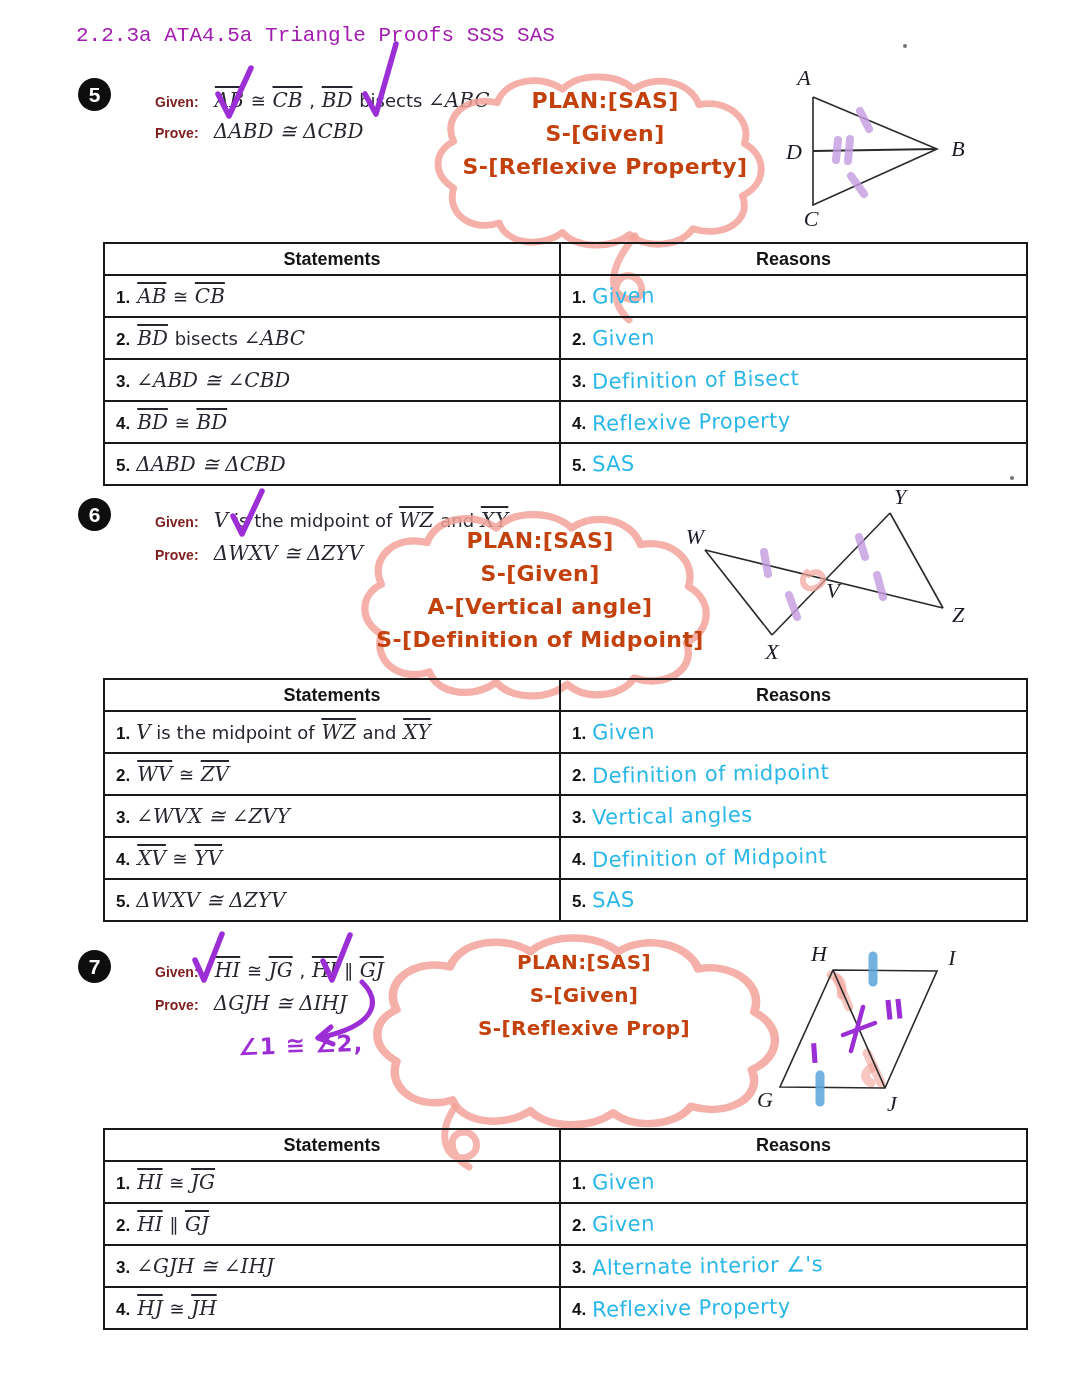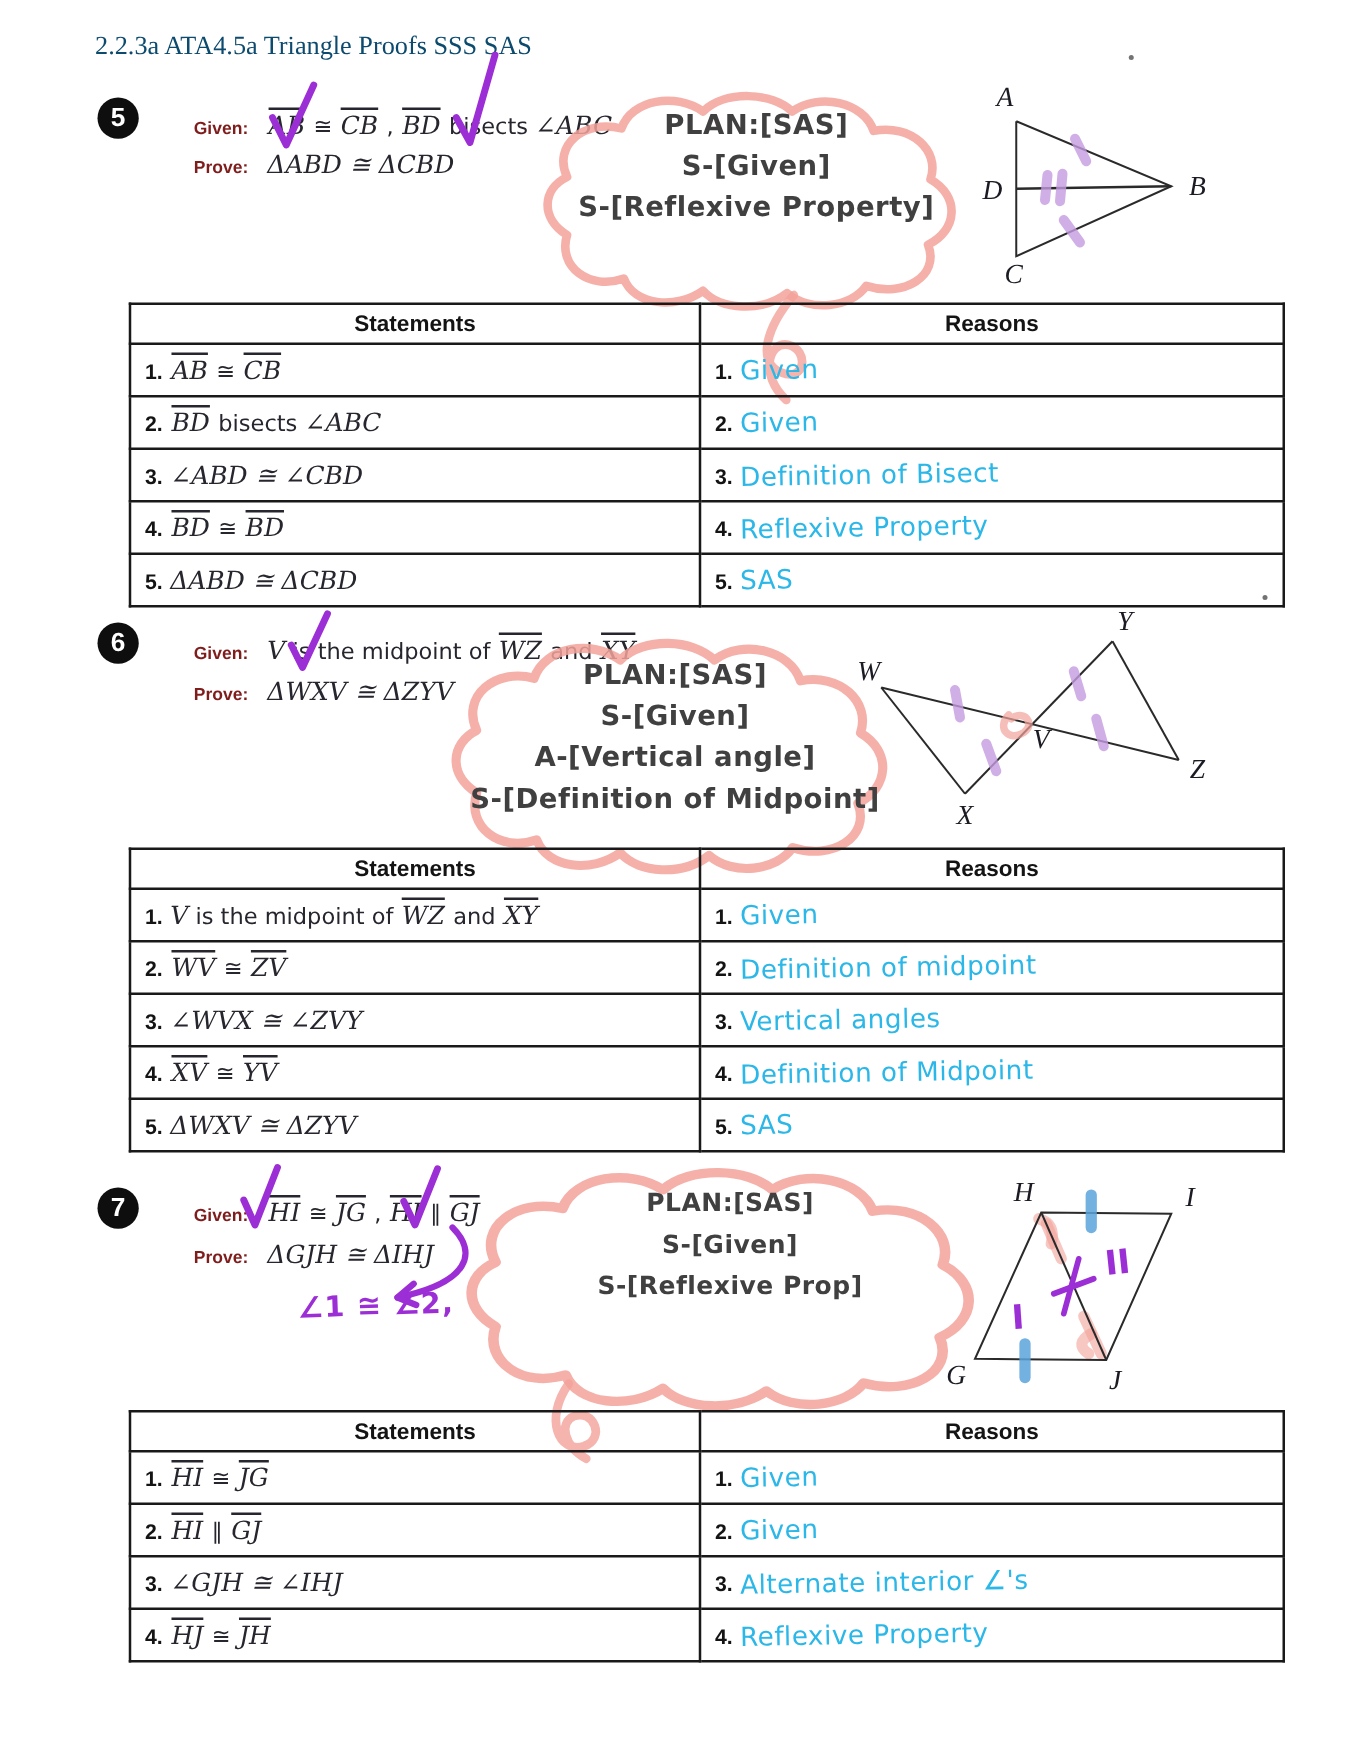--- a/index.html
+++ b/index.html
@@ -1,19 +1,19 @@
 <!DOCTYPE html>
 <html><head>
 <meta charset="utf-8">
 <style>
   html,body{margin:0;padding:0;background:#e8e8e8;}
   #page{position:relative;width:1080px;height:1397px;background:#ffffff;overflow:hidden;
         font-family:"Liberation Sans",sans-serif;color:#1b1b24;}
-  .title{position:absolute;left:76px;top:24px;font-family:Liberation Serif, serif;
-         font-size:21px;color:#0c4a6e;}
+  .title{position:absolute;left:76px;top:24px;font-family:Liberation Mono, monospace;
+         font-size:21px;color:#a21caf;}
   
   .badge{position:absolute;width:33px;height:33px;border-radius:50%;background:#0e0e0e;
          color:#fff;font-weight:bold;font-size:21px;text-align:center;line-height:33px;}
   
   .gline{position:absolute;white-space:nowrap;font-size:19px;}
   .lab{font-weight:bold;font-size:14px;color:#7f1d1d;margin-right:10px;font-family:"Liberation Sans",sans-serif;margin-left:28px;}
   .mathrun{font-family:"DejaVu Sans",sans-serif;font-size:18px;color:#26262e;}
   .seg{font-family:"DejaVu Serif",serif;font-style:italic;font-size:20px;
        text-decoration:overline;text-decoration-thickness:1.5px;padding:16px 1px;}
   .mi{font-family:"DejaVu Serif",serif;font-style:italic;font-size:20px;}
@@ -21,21 +21,21 @@
   .ptable{position:absolute;left:79px;width:923px;border-collapse:collapse;table-layout:fixed;margin-left:24px;}
   .ptable col.c1{width:456px;} .ptable col.c2{width:467px;}
   .ptable th{border:2px solid #191919;height:28px;font-size:18px;font-weight:bold;
              text-align:center;font-family:"Liberation Sans",sans-serif;color:#141414;}
   .ptable td{border:2px solid #191919;height:38px;vertical-align:middle;padding-left:11px;
              white-space:nowrap;overflow:hidden;}
   .rn{font-weight:bold;font-size:17px;color:#141414;margin-right:6px;font-family:"Liberation Sans",sans-serif;}
   .hw{display:inline-block;font-family:"DejaVu Sans",sans-serif;color:#2bb7e7;font-size:21px;
       letter-spacing:.4px;transform:rotate(-1deg);}
   
-  .plan{position:absolute;text-align:center;color:#404040;font-family:"DejaVu Sans",sans-serif;
+  .plan{position:absolute;text-align:center;color:#c2410c;font-family:"DejaVu Sans",sans-serif;
         font-weight:bold;letter-spacing:.4px;}
   .plan div{line-height:33px;}
   .p5{left:440px;top:84px;width:330px;font-size:22px;}
   .p6{left:370px;top:524px;width:340px;font-size:22px;}
   .p7{left:378px;top:946px;width:412px;font-size:20px;}
   .annotation{position:absolute;left:238px;top:1032px;color:#9c2ed6;font-family:"DejaVu Sans",sans-serif;
         font-weight:bold;font-size:23px;letter-spacing:1px;transform:rotate(-2deg);}
   svg{position:absolute;overflow:visible;}
   .dot{position:absolute;width:4px;height:4px;border-radius:50%;background:#444;opacity:.75;}
   .diaglabel{font-family:"Liberation Serif",serif;font-style:italic;font-size:22px;fill:#1b1b24;}

